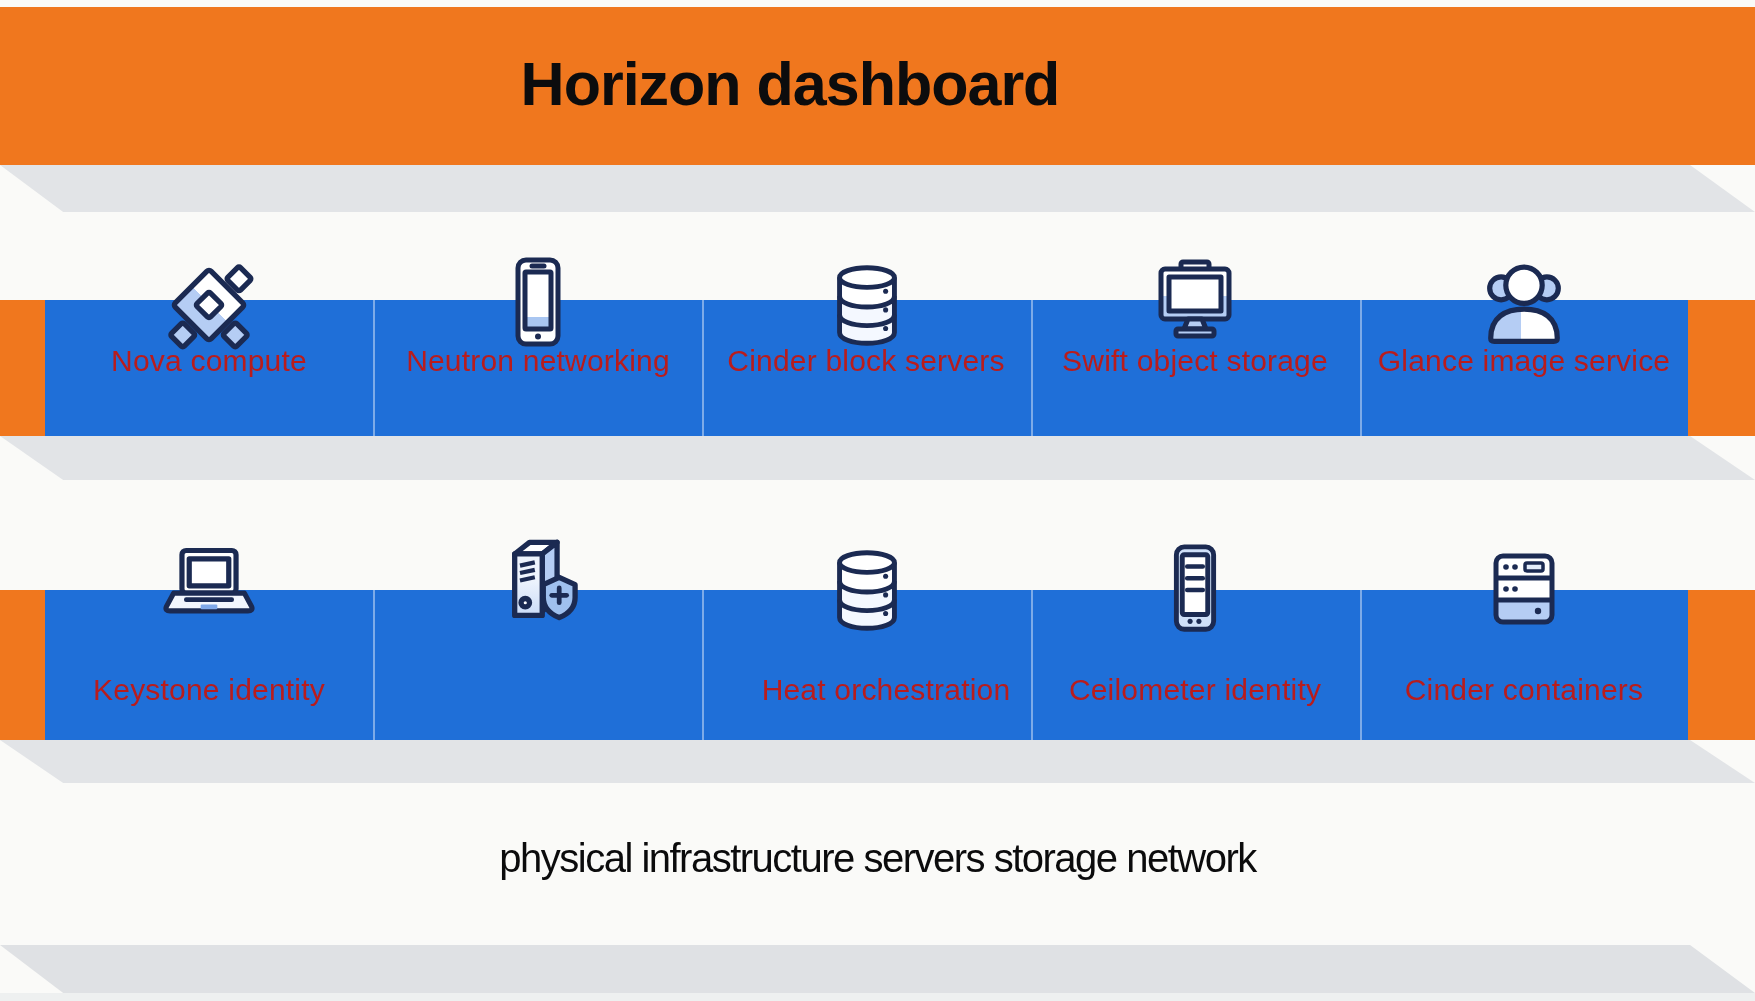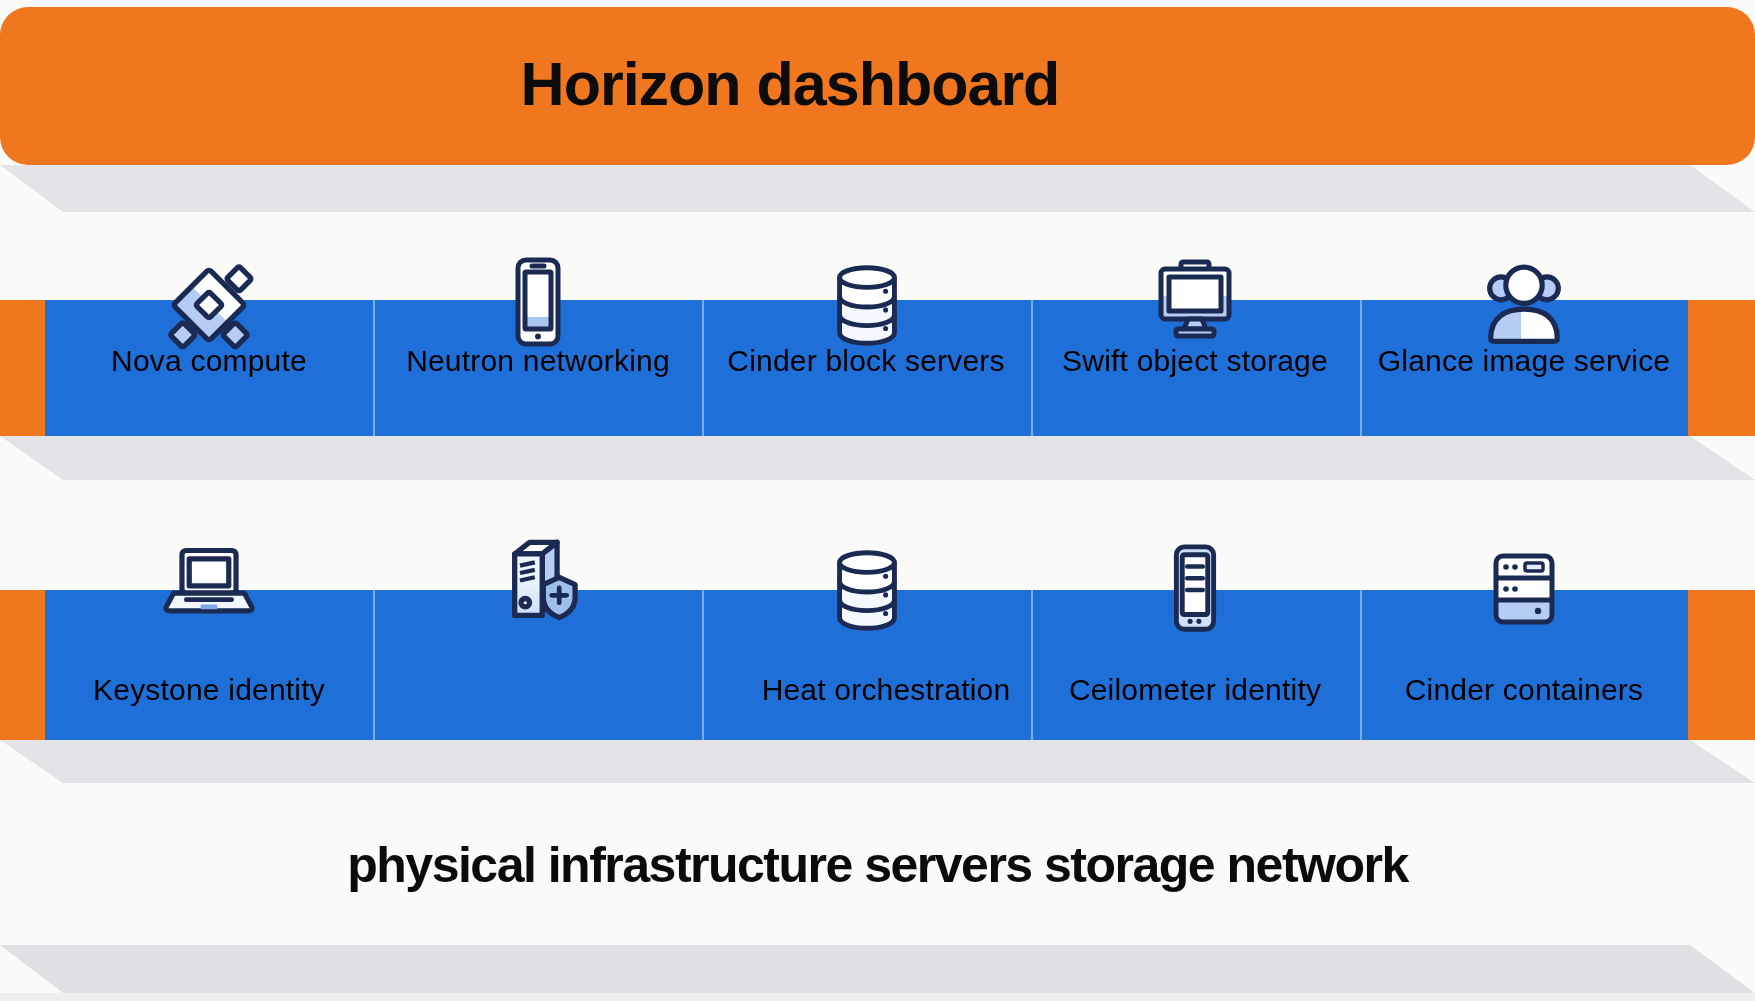--- a/index.html
+++ b/index.html
@@ -2,21 +2,21 @@
 <html><head>
 <meta charset="utf-8">
 <style>
   html,body{margin:0;padding:0;background:#ffffff;}
   #canvas{
     position:relative;width:1755px;height:1001px;overflow:hidden;
     background:#fafaf8;
     font-family:"Liberation Sans", sans-serif;
   }
   
-  .header{position:absolute;left:0;top:7px;width:1755px;height:158px;background:#f0771e;border-radius:28px;}
+  .header{position:absolute;left:0;top:7px;width:1755px;height:158px;background:#f0771e;}
   .title{
     position:absolute;left:0;top:42px;width:1580px;text-align:center;
     font-size:61px;font-weight:700;letter-spacing:-1px;color:#0c0c0d;
   }
   
   .shelf{
     position:absolute;left:0;width:1755px;background:#e2e4e7;
     clip-path:polygon(0 0, 96.3% 0, 100% 100%, 3.6% 100%);
   }
   .shelf1{top:165px;height:47px;}
@@ -29,34 +29,34 @@
   .band1{top:300px;height:136px;}
   .band2{top:590px;height:150px;}
   .edge{position:absolute;background:#f0771e;}
   .edge-l1{left:0;top:300px;width:45px;height:136px;}
   .edge-r1{left:1688px;top:300px;width:67px;height:136px;}
   .edge-l2{left:0;top:590px;width:45px;height:150px;}
   .edge-r2{left:1688px;top:590px;width:67px;height:150px;}
   .divider{position:absolute;top:0;width:2px;height:100%;background:rgba(255,255,255,0.42);}
   
   .cell-label{
-    position:absolute;width:328px;text-align:center;color:#000000;
+    position:absolute;width:328px;text-align:center;color:#b91c1c;
     font-size:30px;font-weight:400;letter-spacing:0.2px;white-space:nowrap;
   }
   .row1-label{top:344px;}
   .row2-label{top:673px;}
   
   .icon{position:absolute;width:110px;height:110px;display:flex;align-items:center;justify-content:center;}
   .row1-icon{top:250px;}
   .row2-icon{top:535px;}
   .icon svg{overflow:visible;}
   
   .footer-text{
     position:absolute;left:0;top:836px;width:1755px;text-align:center;
-    font-size:50px;font-weight:700;letter-spacing:-1.5px;color:#0b0b0c;white-space:nowrap;
+    font-size:40px;font-weight:400;letter-spacing:-1.5px;color:#0b0b0c;white-space:nowrap;
   }
 </style>
 </head>
 <body>
 
 <div id="canvas">
 
   <div class="header">
     <div class="title">Horizon dashboard</div>
   </div>

